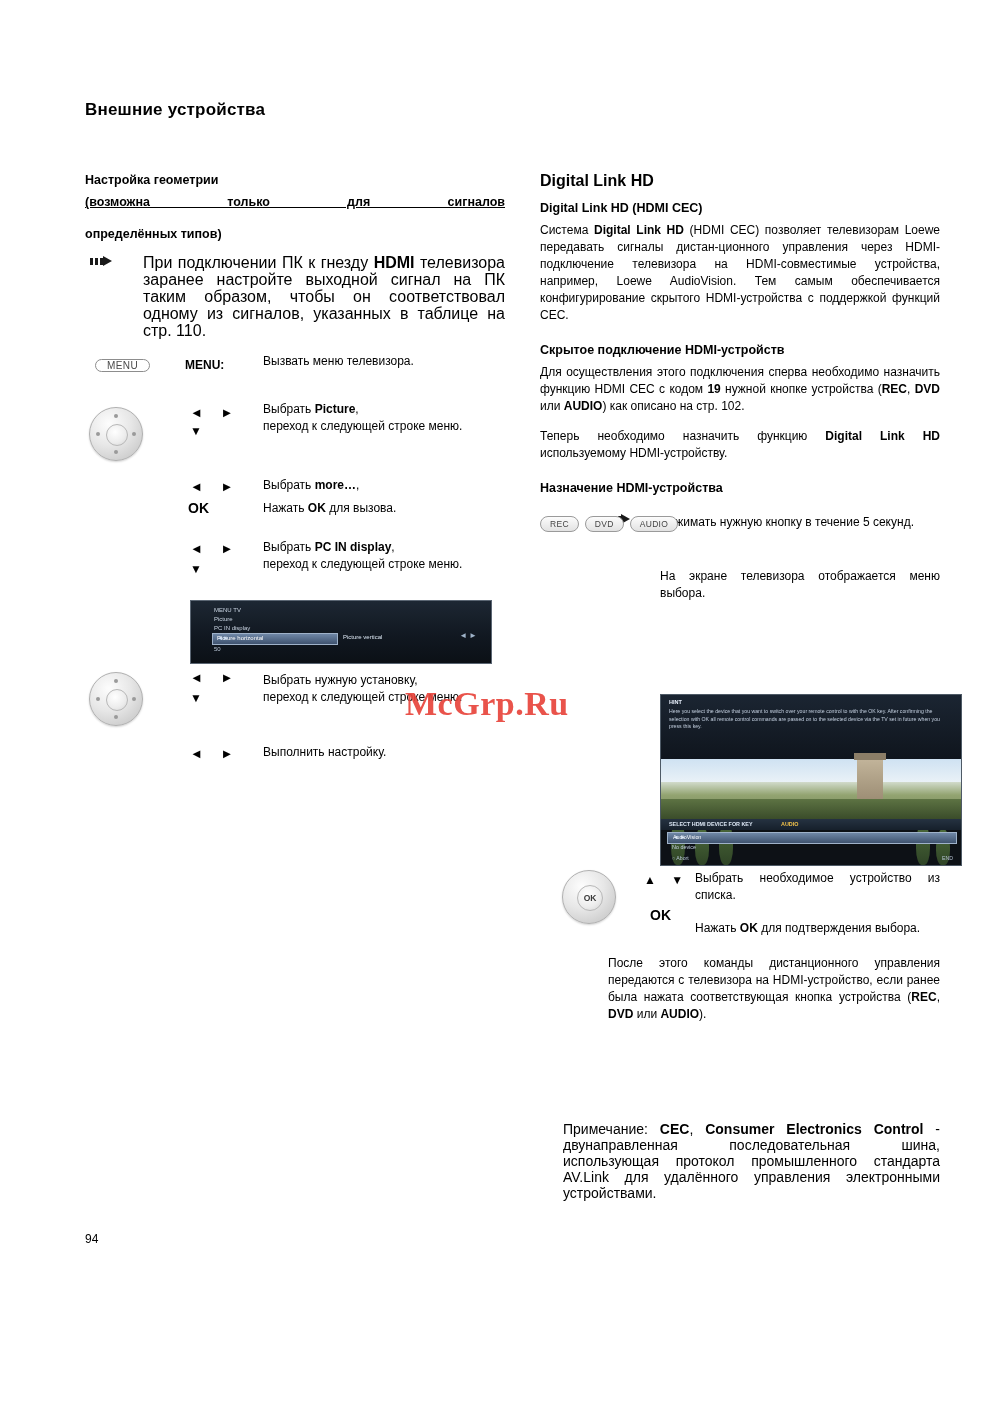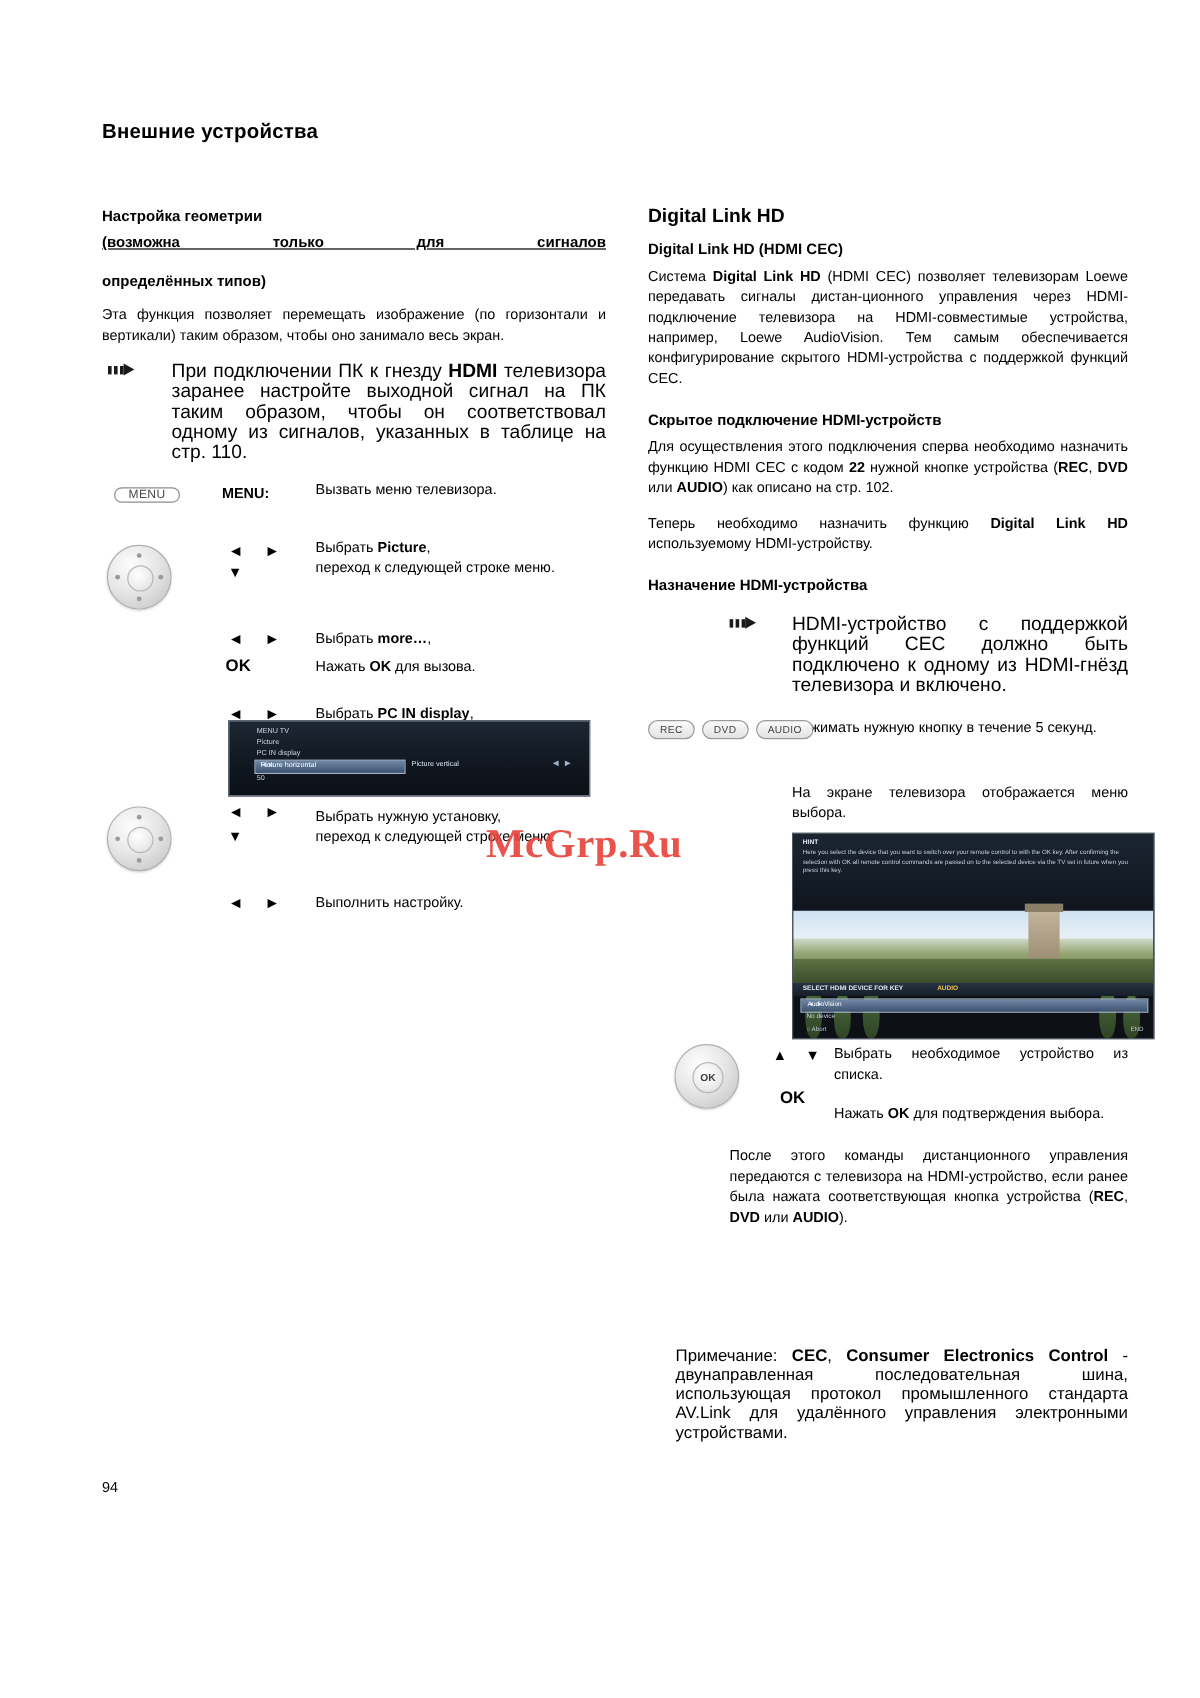--- a/index.html
+++ b/index.html
@@ -218,21 +218,20 @@
   <div class="page-title">Внешние устройства</div>
 
   <div class="col-left">
 
     <h3 class="sec">Настройка геометрии</h3>
     <h3 class="sec" style="margin:0;text-decoration:underline;">
       <span class="justify-spread">(возможна только для сигналов</span>
     </h3>
     <h3 class="sec" style="margin:0 0 12px 0;">определённых типов)</h3>
 
-    <p class="body">Эта функция позволяет перемещать изображение (по горизонтали и вертикали) таким образом, чтобы оно занимало весь экран.</p>
 
     <div class="arrow-row">
       <span class="arrow-ico">
         <span class="bars">
             <i></i>
             <i></i>
             <i></i>
           </span>
         <span class="tip"></span>
       </span>
@@ -356,39 +355,38 @@
     <h2 class="sec-big">Digital Link HD</h2>
     <h3 class="sec">Digital Link HD (HDMI CEC)</h3>
 
     <p class="body">
       Система <b>Digital Link HD</b> (HDMI CEC) позволяет телевизорам Loewe передавать сигналы дистан-ционного управления через HDMI-подключение телевизора на HDMI-совместимые устройства, например, Loewe AudioVision. Тем самым обеспечивается конфигурирование скрытого HDMI-устройства с поддержкой функций CEC.
     </p>
 
     <h3 class="sec" style="margin-top:18px;">Скрытое подключение HDMI-устройств</h3>
 
     <p class="body">
-      Для осуществления этого подключения сперва необходимо назначить функцию HDMI CEC с кодом <b>22</b> нужной кнопке устройства (<b>REC</b>, <b>DVD</b> или <b>AUDIO</b>) как описано на стр. 102.
+      Для осуществления этого подключения сперва необходимо назначить функцию HDMI CEC с кодом <b>19</b> нужной кнопке устройства (<b>REC</b>, <b>DVD</b> или <b>AUDIO</b>) как описано на стр. 102.
     </p>
 
     <p class="body">
       Теперь необходимо назначить функцию <b>Digital Link HD</b> используемому HDMI-устройству.
     </p>
 
     <h3 class="sec" style="margin-top:18px;margin-bottom:10px;">Назначение HDMI-устройства</h3>
 
     <div class="arrow-row" style="padding-left:120px;margin-top:16px;">
       <span class="arrow-ico" style="left:68px;">
         <span class="bars">
             <i></i>
             <i></i>
             <i></i>
           </span>
         <span class="tip"></span>
       </span>
-      <p>HDMI-устройство с поддержкой функций CEC должно быть подключено к одному из HDMI-гнёзд телевизора и включено.</p>
     </div>
 
     <div style="position:relative;min-height:40px;margin-top:18px;">
       <div class="keypills" style="position:absolute;left:0;top:2px;">
         <span class="kpill">REC</span>
         <span class="kpill">DVD</span>
         <span class="kpill">AUDIO</span>
       </div>
       <div style="margin-left:120px;font-size:12px;line-height:17px;text-align:justify;">Нажимать нужную кнопку в течение 5 секунд.</div>
     </div>

